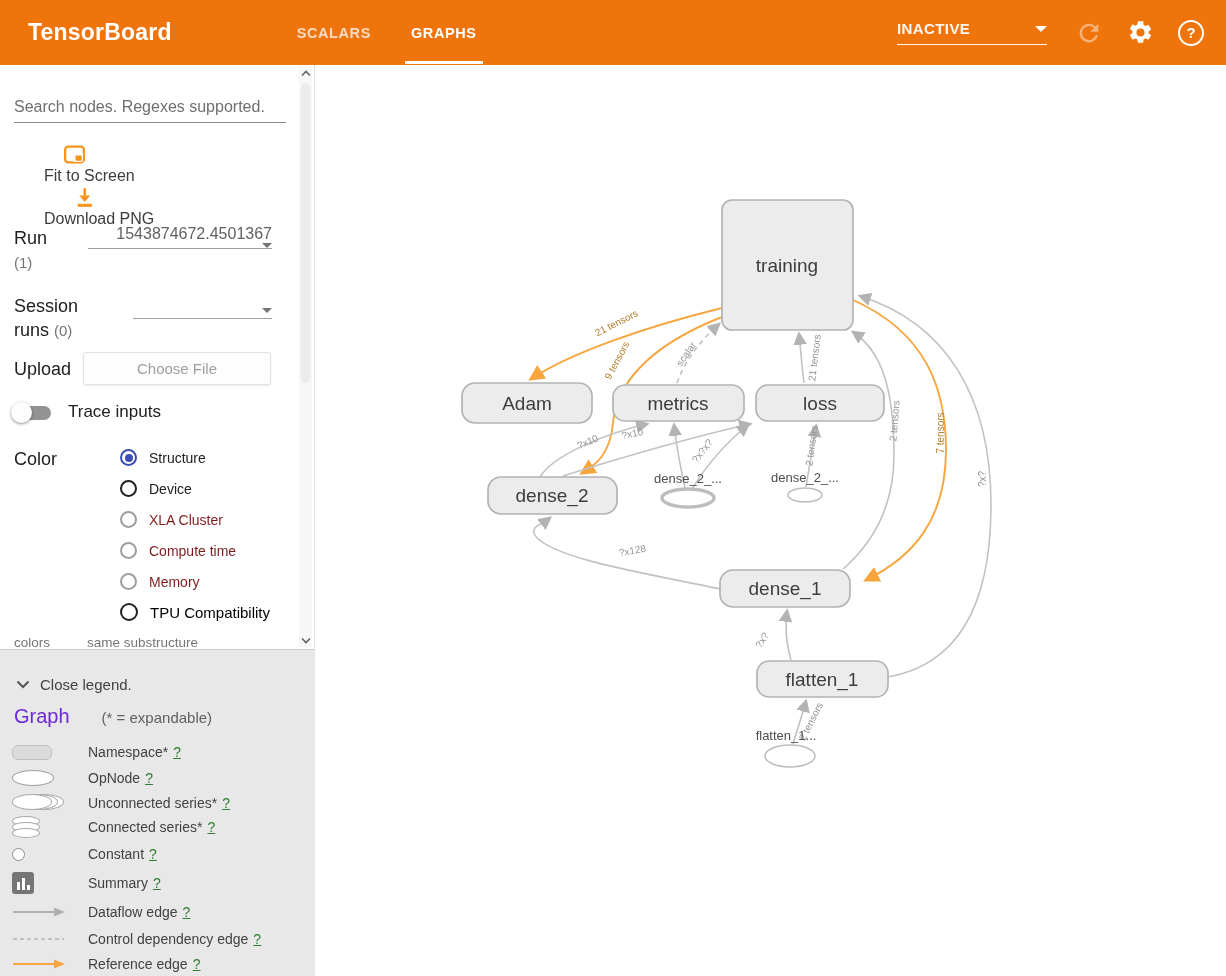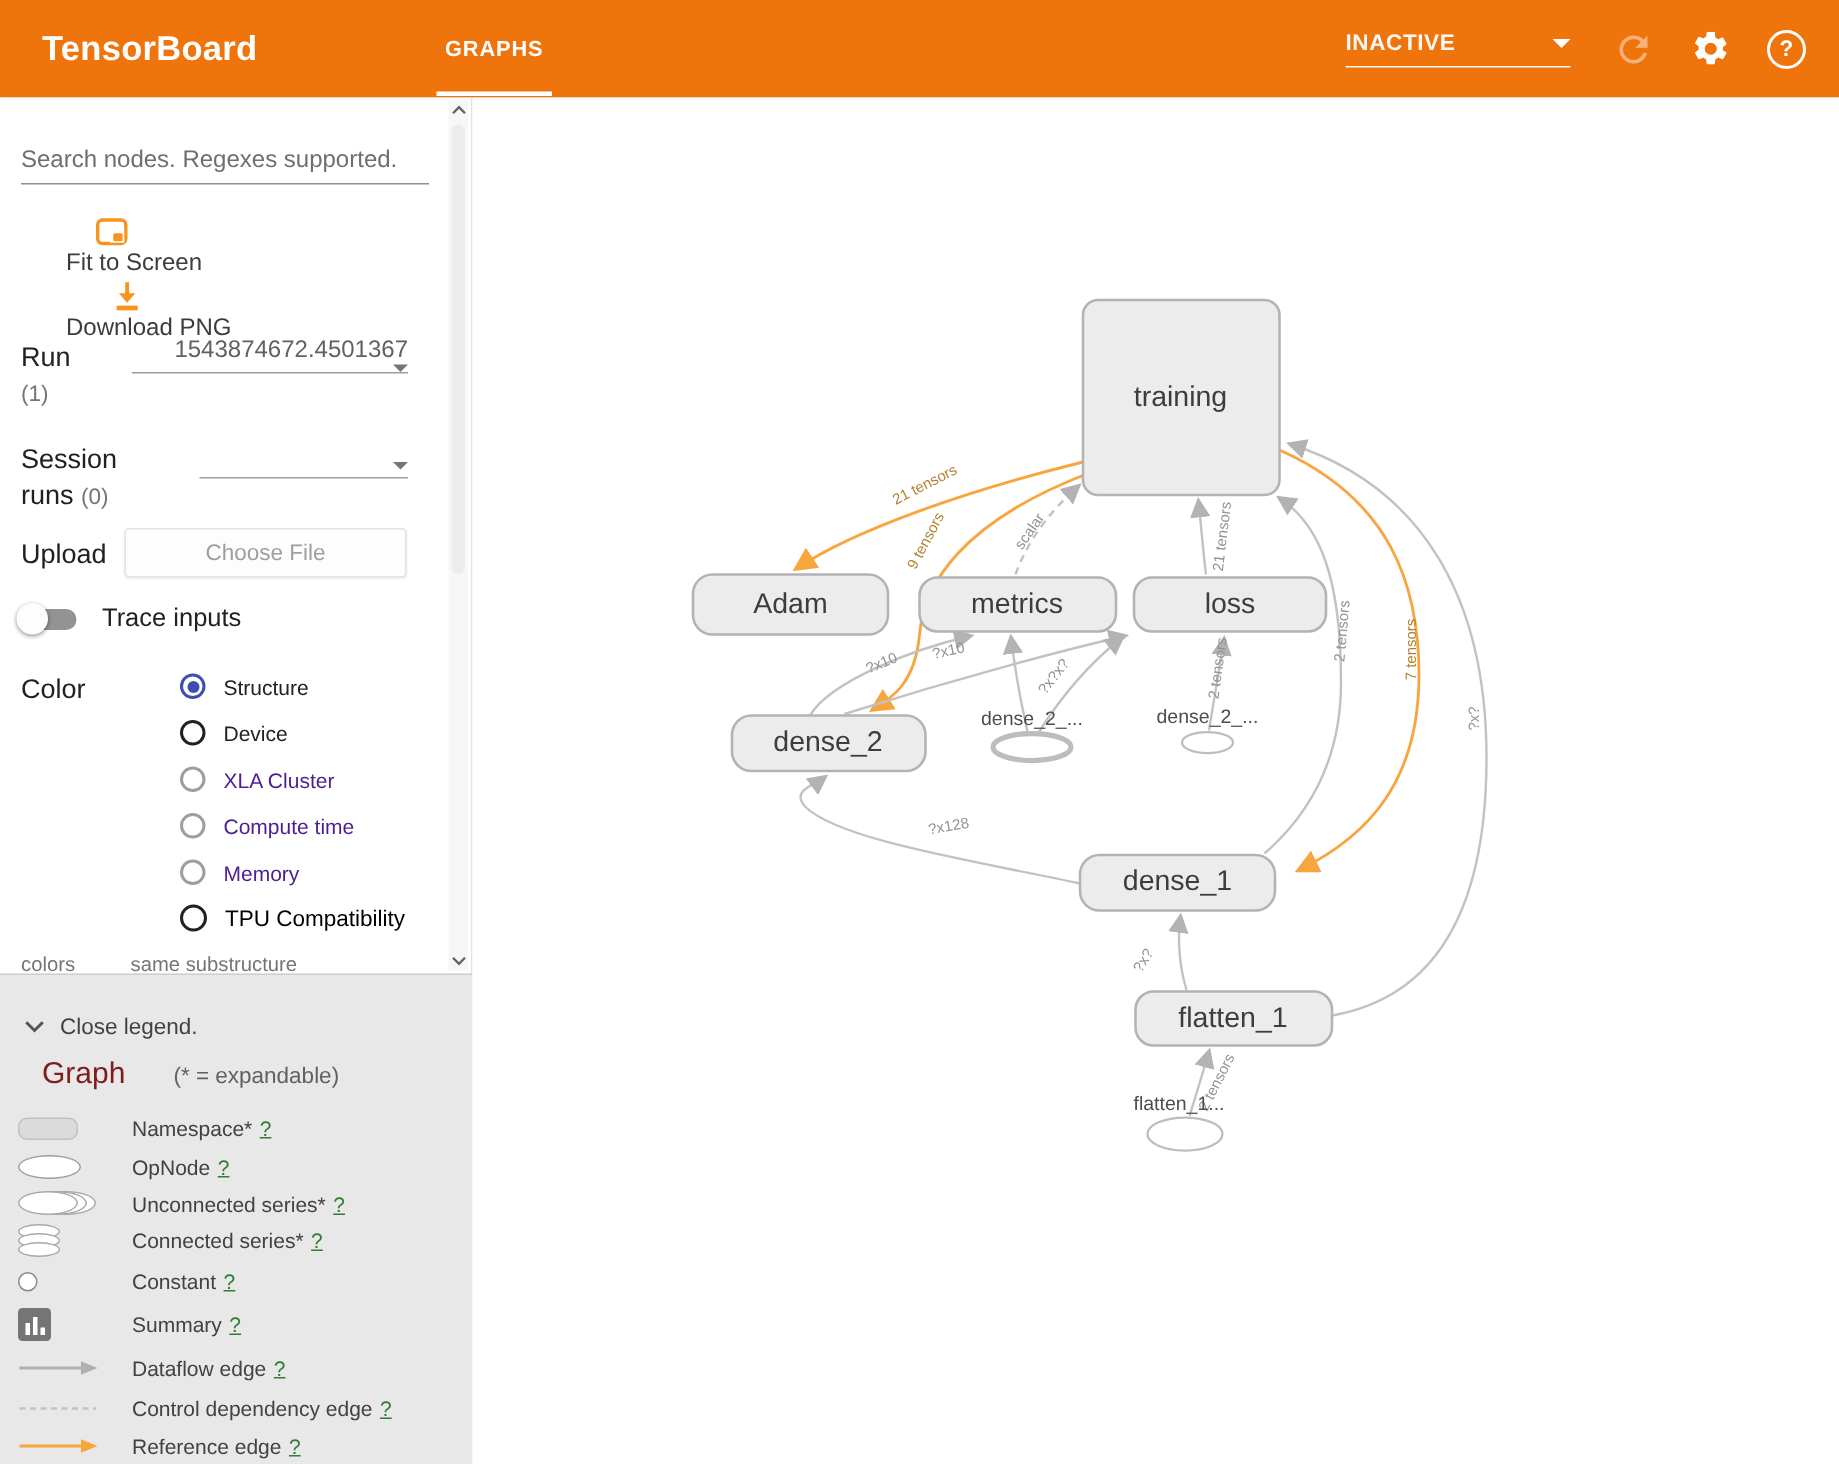--- a/index.html
+++ b/index.html
@@ -55,32 +55,32 @@
   .toggle-track { position:absolute; left:17px; top:341px; width:34px; height:14px; background:#939393; border-radius:7px; cursor:pointer; }
   .toggle-knob { position:absolute; left:11px; top:337px; width:21px; height:21px; background:#fdfdfd; border-radius:50%;
                  box-shadow:0 1px 3px rgba(0,0,0,.45); cursor:pointer; }
 
   .radio-row { position:absolute; left:72px; display:flex; align-items:center; cursor:pointer;padding-left:48px; }
   .radio { width:17px; height:17px; border-radius:50%; border:2px solid #212121; background:#fff; position:relative; flex:none; }
   .radio.sel { border-color:#3c4eb4; }
   .radio.sel::after { content:""; position:absolute; left:2.5px; top:2.5px; width:8px; height:8px; border-radius:50%; background:#3c4eb4; }
   .radio.dis { border-color:#9e9e9e; }
   .radio-row .rlbl { margin-left:12px; font-size:14px; color:#212121; }
-  .radio-row.dis .rlbl { color:#4c1d95; }
+  .radio-row.dis .rlbl { color:#7f1d1d; }
   .radio-row.big .rlbl { font-size:15px; color:#000; }
 
   .partial-row { position:absolute; top:570px; left:14px; font-size:13.5px; color:#757575; display:flex; }
   .partial-row .c2 { margin-left:37px; }
 
   
   .legend { position:absolute; left:0; top:584px; width:315px; height:327px; background:#e8e8e8; border-top:1px solid #cfcfcf; }
   .close-row { position:absolute; left:16px; top:26px; display:flex; align-items:center; cursor:pointer; }
   .close-row .txt { margin-left:10px; font-size:15px; color:#424242; }
   .graph-row { position:absolute; left:14px; top:55px; display:flex; align-items:baseline; }
-  .graph-row .g { font-size:20px; color:#7f1d1d;margin-left:14px; }
+  .graph-row .g { font-size:20px; color:#6d28d9; }
   .graph-row .note { margin-left:32px; font-size:15px; color:#616161; }
   .leg-item { position:absolute; left:0; width:315px; height:24px; display:flex; align-items:center; }
   .leg-icon-cell { width:88px; flex:none; display:flex; align-items:center; padding-left:12px; }
   .leg-lbl { font-size:14px; color:#424242; }
   .leg-help { font-size:14px; color:#2e7d32; text-decoration:underline; margin-left:5px; cursor:pointer; }
 
   .ic-namespace { width:40px; height:15px; background:#dbdbdb; border:1px solid #c0c0c0; border-radius:6px; }
   .ic-opnode { width:42px; height:16px; background:#fff; border:1.5px solid #9e9e9e; border-radius:50%; }
   .ic-unconn { position:relative; width:56px; height:18px; }
   .ic-unconn i { position:absolute; top:0; width:40px; height:16px; background:#fff; border:1.5px solid #a9a9a9; border-radius:50%; }
@@ -108,20 +108,21 @@
   .elbl.warm { fill:#b5812f; }
 </style>
 </head>
 <body>
 
 <div id="app">
 
   <div class="header">
     <div class="logo">TensorBoard</div>
     <div class="tabs">
+      <div class="tab">SCALARS</div>
       <div class="tab active">GRAPHS</div>
     </div>
     <div class="header-right">
       <div class="status-select">
         <span>INACTIVE</span>
         <div class="status-caret"></div>
       </div>
       <div class="hicon" style="margin-left:0;">
         <svg width="28" height="28" viewBox="0 0 24 24">
           <path d="M17.65 6.35A8 8 0 1 0 19.73 14h-2.08A6 6 0 1 1 12 6c1.66 0 3.14.69 4.22 1.78L13 11h7V4l-2.35 2.35z" fill="rgba(255,255,255,0.45)"></path>

